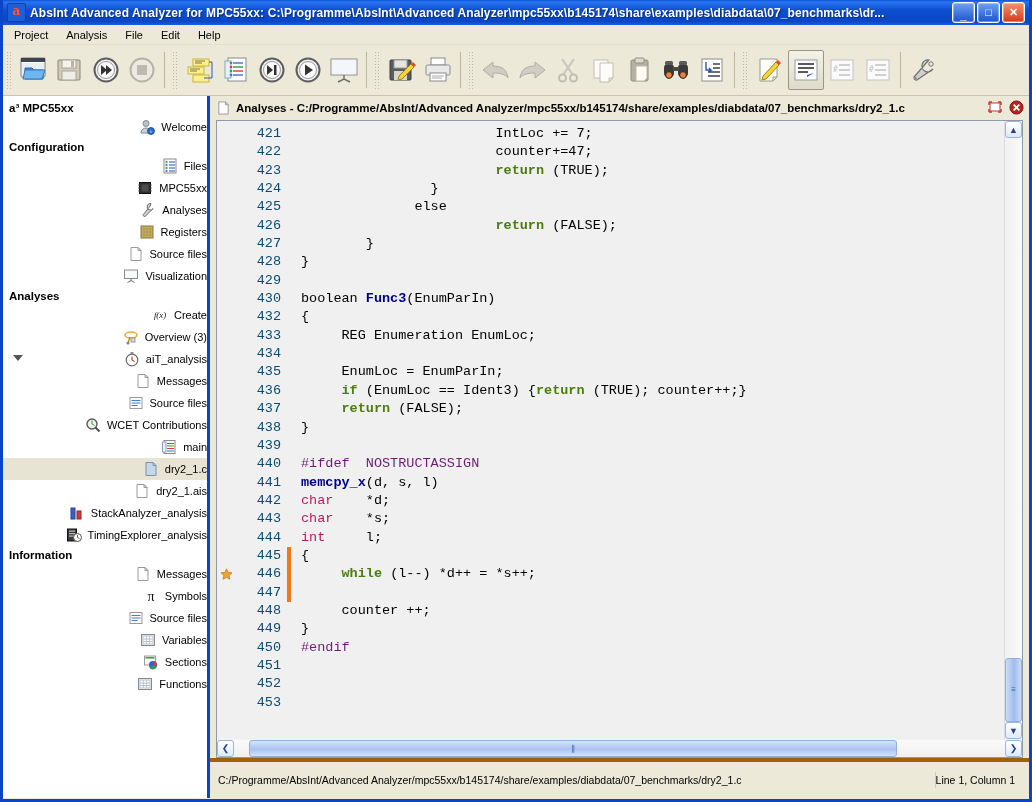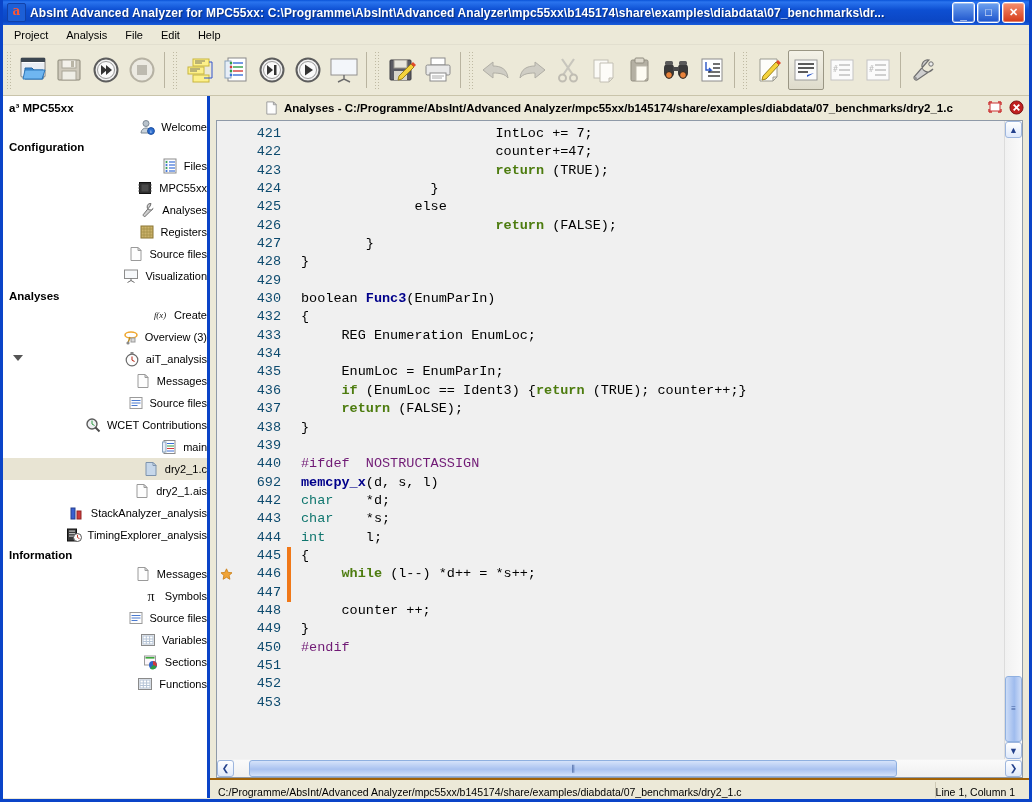--- a/index.html
+++ b/index.html
@@ -171,21 +171,20 @@
     display: flex; flex-direction: column;
     background: #ece9d8;
     min-width: 0;
   }
   .doc-tabbar {
     height: 24px;
     display: flex; align-items: center;
     background: #ece9d8;
     padding: 0 4px 0 6px;
     box-sizing: border-box;
-    margin-left: 48px;
   }
   .doc-tab-title {
     font-size: 11.5px; font-weight: bold; color: #000;
     white-space: nowrap; overflow: hidden;
     flex: 1 1 auto;
     margin-left: 5px;
   }
   .tab-icon { width: 15px; height: 16px; flex: 0 0 auto; }
   .tab-ctl { width: 16px; height: 16px; margin-left: 5px; flex: 0 0 auto; }
 
@@ -230,21 +229,21 @@
   .hlbar {
     width: 4px; flex: 0 0 auto;
     height: 18.35px;
     margin-right: 10px;
     background: transparent;
   }
   .hlbar.on { background: #f07818; }
   .code-text { flex: 1 1 auto; color: #000; }
   .k { font-weight: bold; color: #4d7c0f; }
   .fn { font-weight: bold; color: #00008b; }
-  .ty { color: #0f766e; }
+  .ty { color: #be185d; }
   .pp { color: #701a75; }
 
   
   .vscroll {
     width: 17px; flex: 0 0 auto;
     background: linear-gradient(to right,#f1f1f1,#fafafa);
     border-left: 1px solid #dcdcdc;
     display: flex; flex-direction: column;
     position: relative;
   }
@@ -274,24 +273,24 @@
     background: linear-gradient(to bottom,#d6e3fa,#a9c2f0 55%,#d6e3fa);
     border: 1px solid #8fb0e0;
     border-radius: 3px;
     box-sizing: border-box;
     display: flex; align-items: center; justify-content: center;
     color: #3b5998; font-size: 8px;
   }
 
   
   .statusbar {
-    height: 20px;
-    display: flex; align-items: flex-end;
+    height: 40px;
+    display: flex; align-items: center;
     background: #ece9d8;
-    border-top: 2px solid #a16207;
+    border-top: 4px solid #a16207;
     font-size: 10.5px;
     color: #000;
     padding: 0 6px 0 0;
     box-sizing: border-box;
   }
   .status-left { flex: 1 1 auto; padding-left: 8px; white-space: nowrap; overflow: hidden; }
   .status-right { flex: 0 0 auto; padding-right: 8px; white-space: nowrap; }
   .sb-divider { width:1px; height: 16px; background: #cfcab6; }
 </style>
 </head>
@@ -901,21 +900,21 @@
               <div class="code-line"><div class="gutter-mark"></div><div class="lno">430</div><div class="hlbar"></div><div class="code-text"><span>boolean </span><span class="fn">Func3</span><span>(EnumParIn)</span></div></div>
               <div class="code-line"><div class="gutter-mark"></div><div class="lno">432</div><div class="hlbar"></div><div class="code-text"><span>{</span></div></div>
               <div class="code-line"><div class="gutter-mark"></div><div class="lno">433</div><div class="hlbar"></div><div class="code-text"><span>     REG Enumeration EnumLoc;</span></div></div>
               <div class="code-line"><div class="gutter-mark"></div><div class="lno">434</div><div class="hlbar"></div><div class="code-text"><span></span></div></div>
               <div class="code-line"><div class="gutter-mark"></div><div class="lno">435</div><div class="hlbar"></div><div class="code-text"><span>     EnumLoc = EnumParIn;</span></div></div>
               <div class="code-line"><div class="gutter-mark"></div><div class="lno">436</div><div class="hlbar"></div><div class="code-text"><span>     </span><span class="k">if</span><span> (EnumLoc == Ident3) {</span><span class="k">return</span><span> (TRUE); counter++;}</span></div></div>
               <div class="code-line"><div class="gutter-mark"></div><div class="lno">437</div><div class="hlbar"></div><div class="code-text"><span>     </span><span class="k">return</span><span> (FALSE);</span></div></div>
               <div class="code-line"><div class="gutter-mark"></div><div class="lno">438</div><div class="hlbar"></div><div class="code-text"><span>}</span></div></div>
               <div class="code-line"><div class="gutter-mark"></div><div class="lno">439</div><div class="hlbar"></div><div class="code-text"><span></span></div></div>
               <div class="code-line"><div class="gutter-mark"></div><div class="lno">440</div><div class="hlbar"></div><div class="code-text"><span class="pp">#ifdef  NOSTRUCTASSIGN</span></div></div>
-              <div class="code-line"><div class="gutter-mark"></div><div class="lno">692</div><div class="hlbar"></div><div class="code-text"><span class="fn">memcpy_x</span><span>(d, s, l)</span></div></div>
+              <div class="code-line"><div class="gutter-mark"></div><div class="lno">441</div><div class="hlbar"></div><div class="code-text"><span class="fn">memcpy_x</span><span>(d, s, l)</span></div></div>
               <div class="code-line"><div class="gutter-mark"></div><div class="lno">442</div><div class="hlbar"></div><div class="code-text"><span class="ty">char</span><span>    *d;</span></div></div>
               <div class="code-line"><div class="gutter-mark"></div><div class="lno">443</div><div class="hlbar"></div><div class="code-text"><span class="ty">char</span><span>    *s;</span></div></div>
               <div class="code-line"><div class="gutter-mark"></div><div class="lno">444</div><div class="hlbar"></div><div class="code-text"><span class="ty">int</span><span>     l;</span></div></div>
               <div class="code-line"><div class="gutter-mark"></div><div class="lno">445</div><div class="hlbar on"></div><div class="code-text"><span>{</span></div></div>
               <div class="code-line"><div class="gutter-mark"><svg width="13" height="13" viewBox="0 0 16 16">
                     <path d="M8 1 l2 4.4 4.8.5 -3.6 3.2 1 4.8 -4.2-2.5 -4.2 2.5 1-4.8 -3.6-3.2 4.8-.5z" fill="#f0a335" stroke="#c97c12" stroke-width="1"></path>
                   </svg></div><div class="lno">446</div><div class="hlbar on"></div><div class="code-text"><span>     </span><span class="k">while</span><span> (l--) *d++ = *s++;</span></div></div>
               <div class="code-line"><div class="gutter-mark"></div><div class="lno">447</div><div class="hlbar on"></div><div class="code-text"><span></span></div></div>
               <div class="code-line"><div class="gutter-mark"></div><div class="lno">448</div><div class="hlbar"></div><div class="code-text"><span>     counter ++;</span></div></div>
               <div class="code-line"><div class="gutter-mark"></div><div class="lno">449</div><div class="hlbar"></div><div class="code-text"><span>}</span></div></div>

